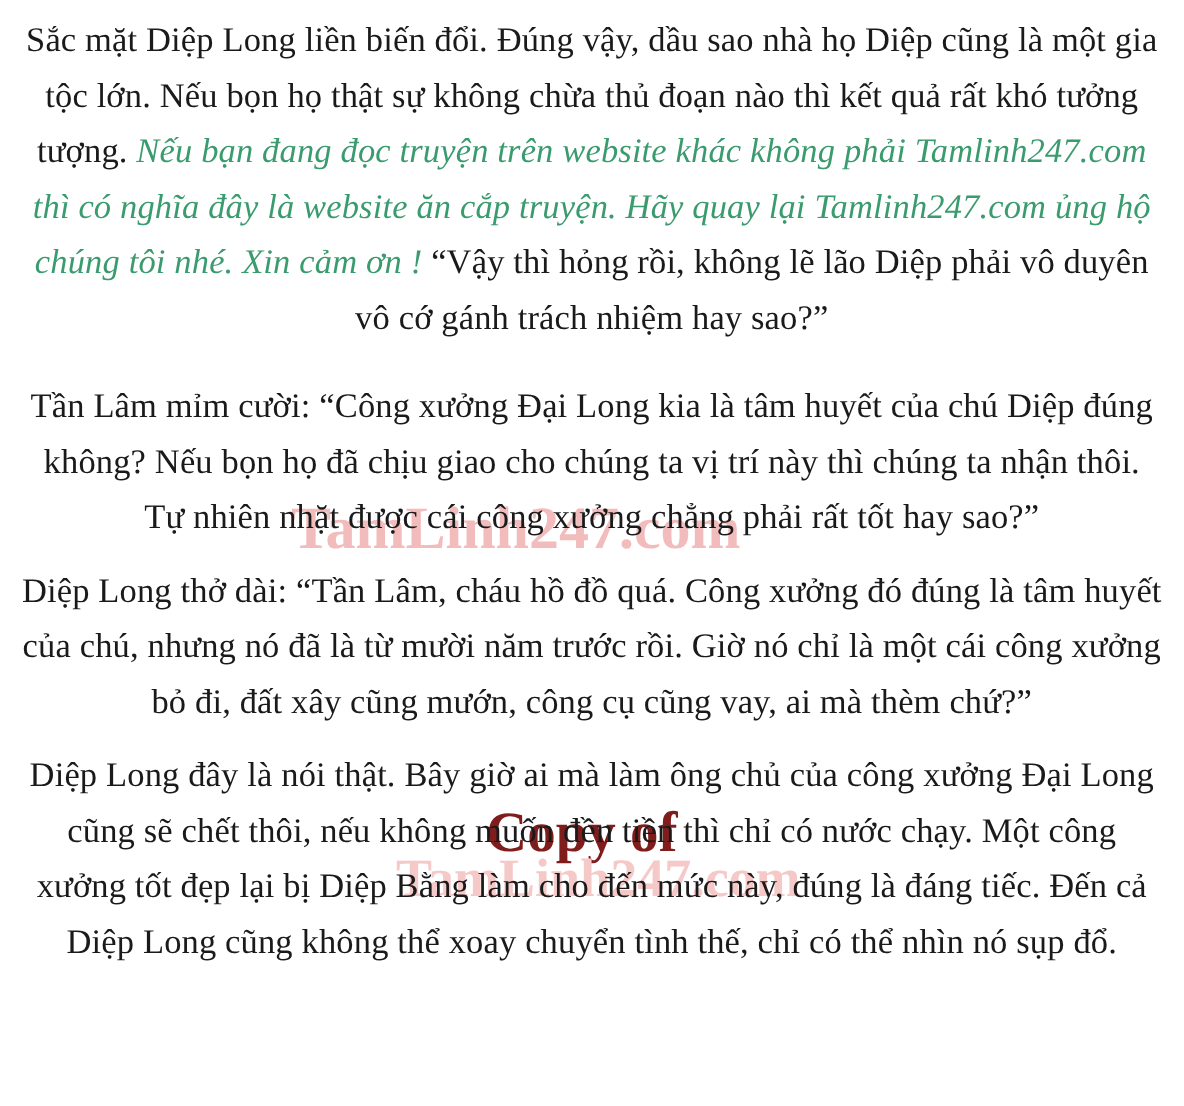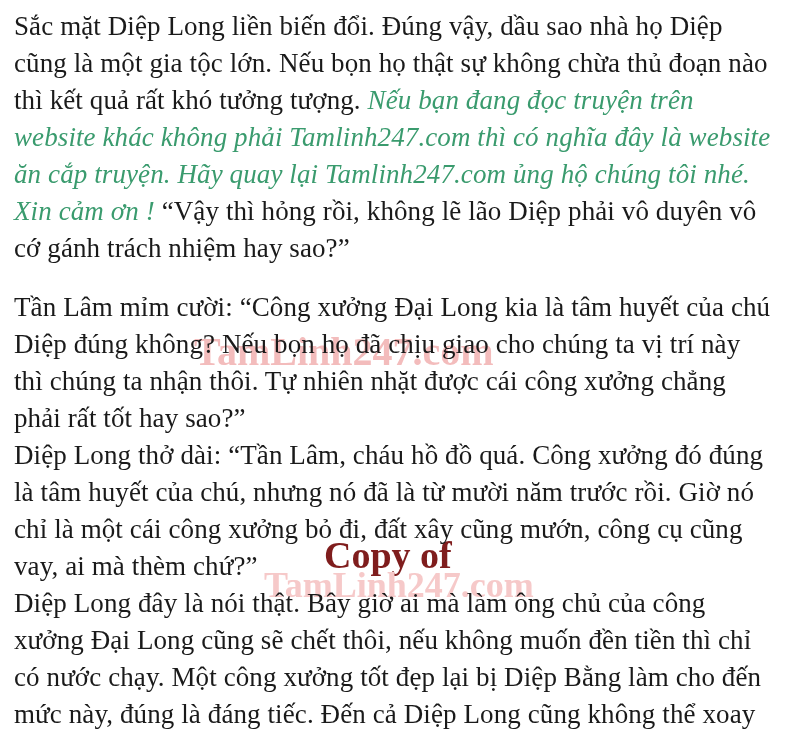--- a/index.html
+++ b/index.html
@@ -20,28 +20,28 @@
     box-sizing: border-box;
     padding: 8px 14px 0 14px;
     background: #ffffff;
   }
   .content {
     position: relative;
     z-index: 2;
   }
   .para {
     margin: 0 0 0 0;
-    font-size: 27px;
+    font-size: 23px;
     line-height: 37px;
     color: #1a1a1a;
-    text-align: left;
+    text-align: center;
     letter-spacing: 0.1px;
   }
   .para + .para {
-    margin-top: 0;
+    margin-top: 12px;
   }
   .spacer {
     height: 22px;
   }
   .promo {
     color: #3a9b6e;
     font-style: italic;
   }
   .watermark {
     position: absolute;

